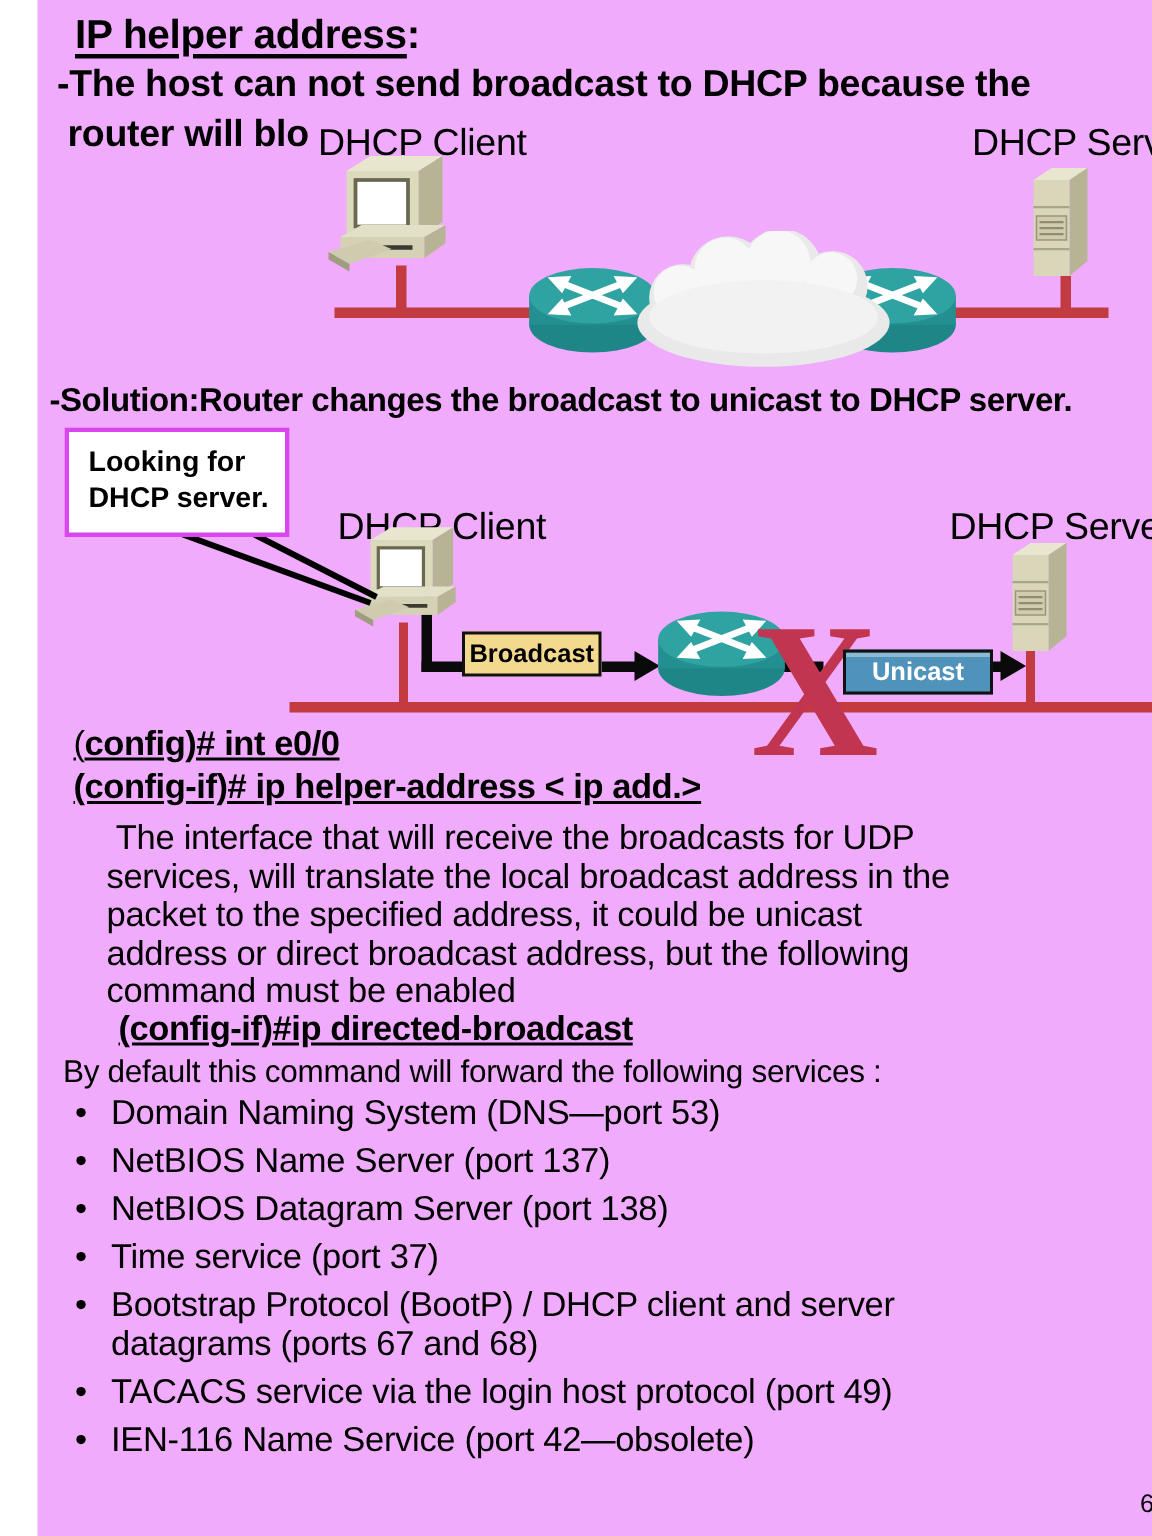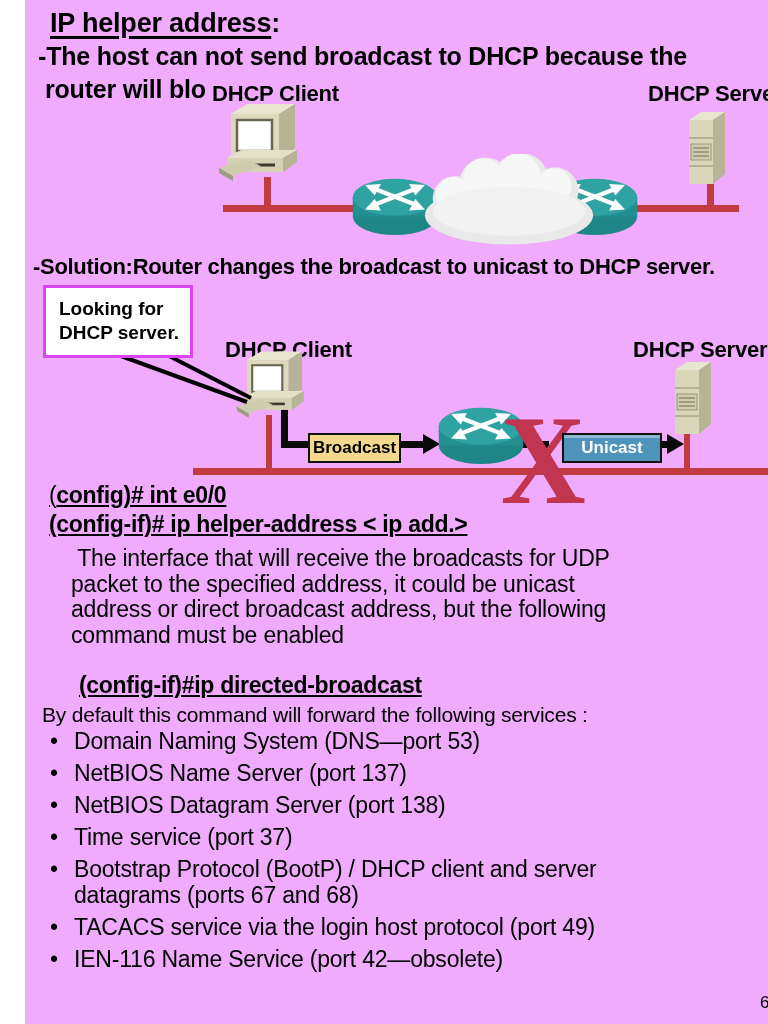--- a/index.html
+++ b/index.html
@@ -4,36 +4,36 @@
 <style>
   html,body{margin:0;padding:0;background:#fff;}
   .slide{position:relative;width:768px;height:1024px;background:#f0abfc;overflow:hidden;
          font-family:"Liberation Sans",sans-serif;color:#000;margin-left:25px;}
   .abs{position:absolute;}
   
   .title{left:25px;top:8px;font-size:27px;font-weight:bold;letter-spacing:-0.2px;}
   .title .u{text-decoration:underline;text-decoration-thickness:2.5px;text-underline-offset:4px;}
   .hline2{left:13px;top:42px;font-size:25px;font-weight:bold;letter-spacing:-0.2px;white-space:nowrap;}
   .hline3{left:20px;top:75px;font-size:25px;font-weight:bold;letter-spacing:-0.2px;white-space:nowrap;}
-  .devlabel{font-size:22px;font-weight:bold;white-space:nowrap;letter-spacing:-0.2px;}
+  .devlabel{font-size:25px;font-weight:normal;white-space:nowrap;letter-spacing:-0.2px;}
   
   .redh{background:#c23b40;height:7px;}
   .redv{background:#c23b40;width:7px;}
   .blk{background:#0a0a0a;}
   .tri-r{width:0;height:0;border-top:10px solid transparent;border-bottom:10px solid transparent;
          border-left:17px solid #0a0a0a;}
   
   .solution{left:8px;top:254px;font-size:22px;font-weight:bold;letter-spacing:-0.3px;white-space:nowrap;}
   
   .callout{left:18px;top:285px;width:150px;height:73px;background:#fff;border:3px solid #d946ef;
            box-sizing:border-box;padding:9px 0 0 13px;font-size:19px;font-weight:bold;line-height:24px;z-index:6;}
   
   .pktbox{height:30px;box-sizing:border-box;border:2px solid #111;display:flex;align-items:center;
           justify-content:center;font-size:17px;font-weight:bold;z-index:5;}
-  .broadcast{left:283px;top:433px;width:93px;background:#f3d98e;color:#000;text-align:center;}
+  .broadcast{left:283px;top:421px;width:93px;background:#f3d98e;color:#000;text-align:center;}
   .unicast{left:537px;top:433px;width:100px;background:#4f93bb;color:#fff;
            box-shadow:inset 0 3px 0 rgba(255,255,255,.35);}
   .xmark{left:472px;top:412px;font-size:128px;line-height:96px;font-weight:bold;
          font-family:"Liberation Serif",serif;color:#c23550;z-index:4;transform:scaleX(.92);}
   
   .cmd{font-size:23px;font-weight:bold;letter-spacing:-0.3px;white-space:nowrap;text-decoration:underline;}
   .cmd .rg{font-weight:normal;}
   .para{left:46px;top:546px;font-size:23px;line-height:25.6px;letter-spacing:-0.2px;}
   .para div{white-space:pre-wrap;}
   .bydefault{left:17px;top:703px;font-size:21px;letter-spacing:-0.2px;white-space:nowrap;}
@@ -188,20 +188,21 @@
     <line x1="16" y1="48" x2="32" y2="48" stroke="#8f8c6f" stroke-width="1.5"></line>
     <line x1="12" y1="30" x2="36" y2="30" stroke="#a9a68a" stroke-width="1.5"></line>
     <line x1="12" y1="58" x2="36" y2="58" stroke="#a9a68a" stroke-width="1.5"></line>
   </svg>
 
   <div class="abs cmd" style="left:24px;top:482px;"><span class="rg">(</span><span>config)# int e0/0</span></div>
   <div class="abs cmd" style="left:24px;top:511px;">(config-if)# ip helper-address &lt; ip add.&gt;</div>
 
   <div class="abs para">
     <div> The interface that will receive the broadcasts for UDP</div>
+    <div>services, will translate the local broadcast address in the</div>
     <div>packet to the specified address, it could be unicast</div>
     <div>address or direct broadcast address, but the following</div>
     <div>command must be enabled</div>
   </div>
 
   <div class="abs cmd" style="left:54px;top:672px;">(config-if)#ip directed-broadcast</div>
 
   <div class="abs bydefault">By default this command will forward the following services :</div>
 
   <ul class="abs bullets">

